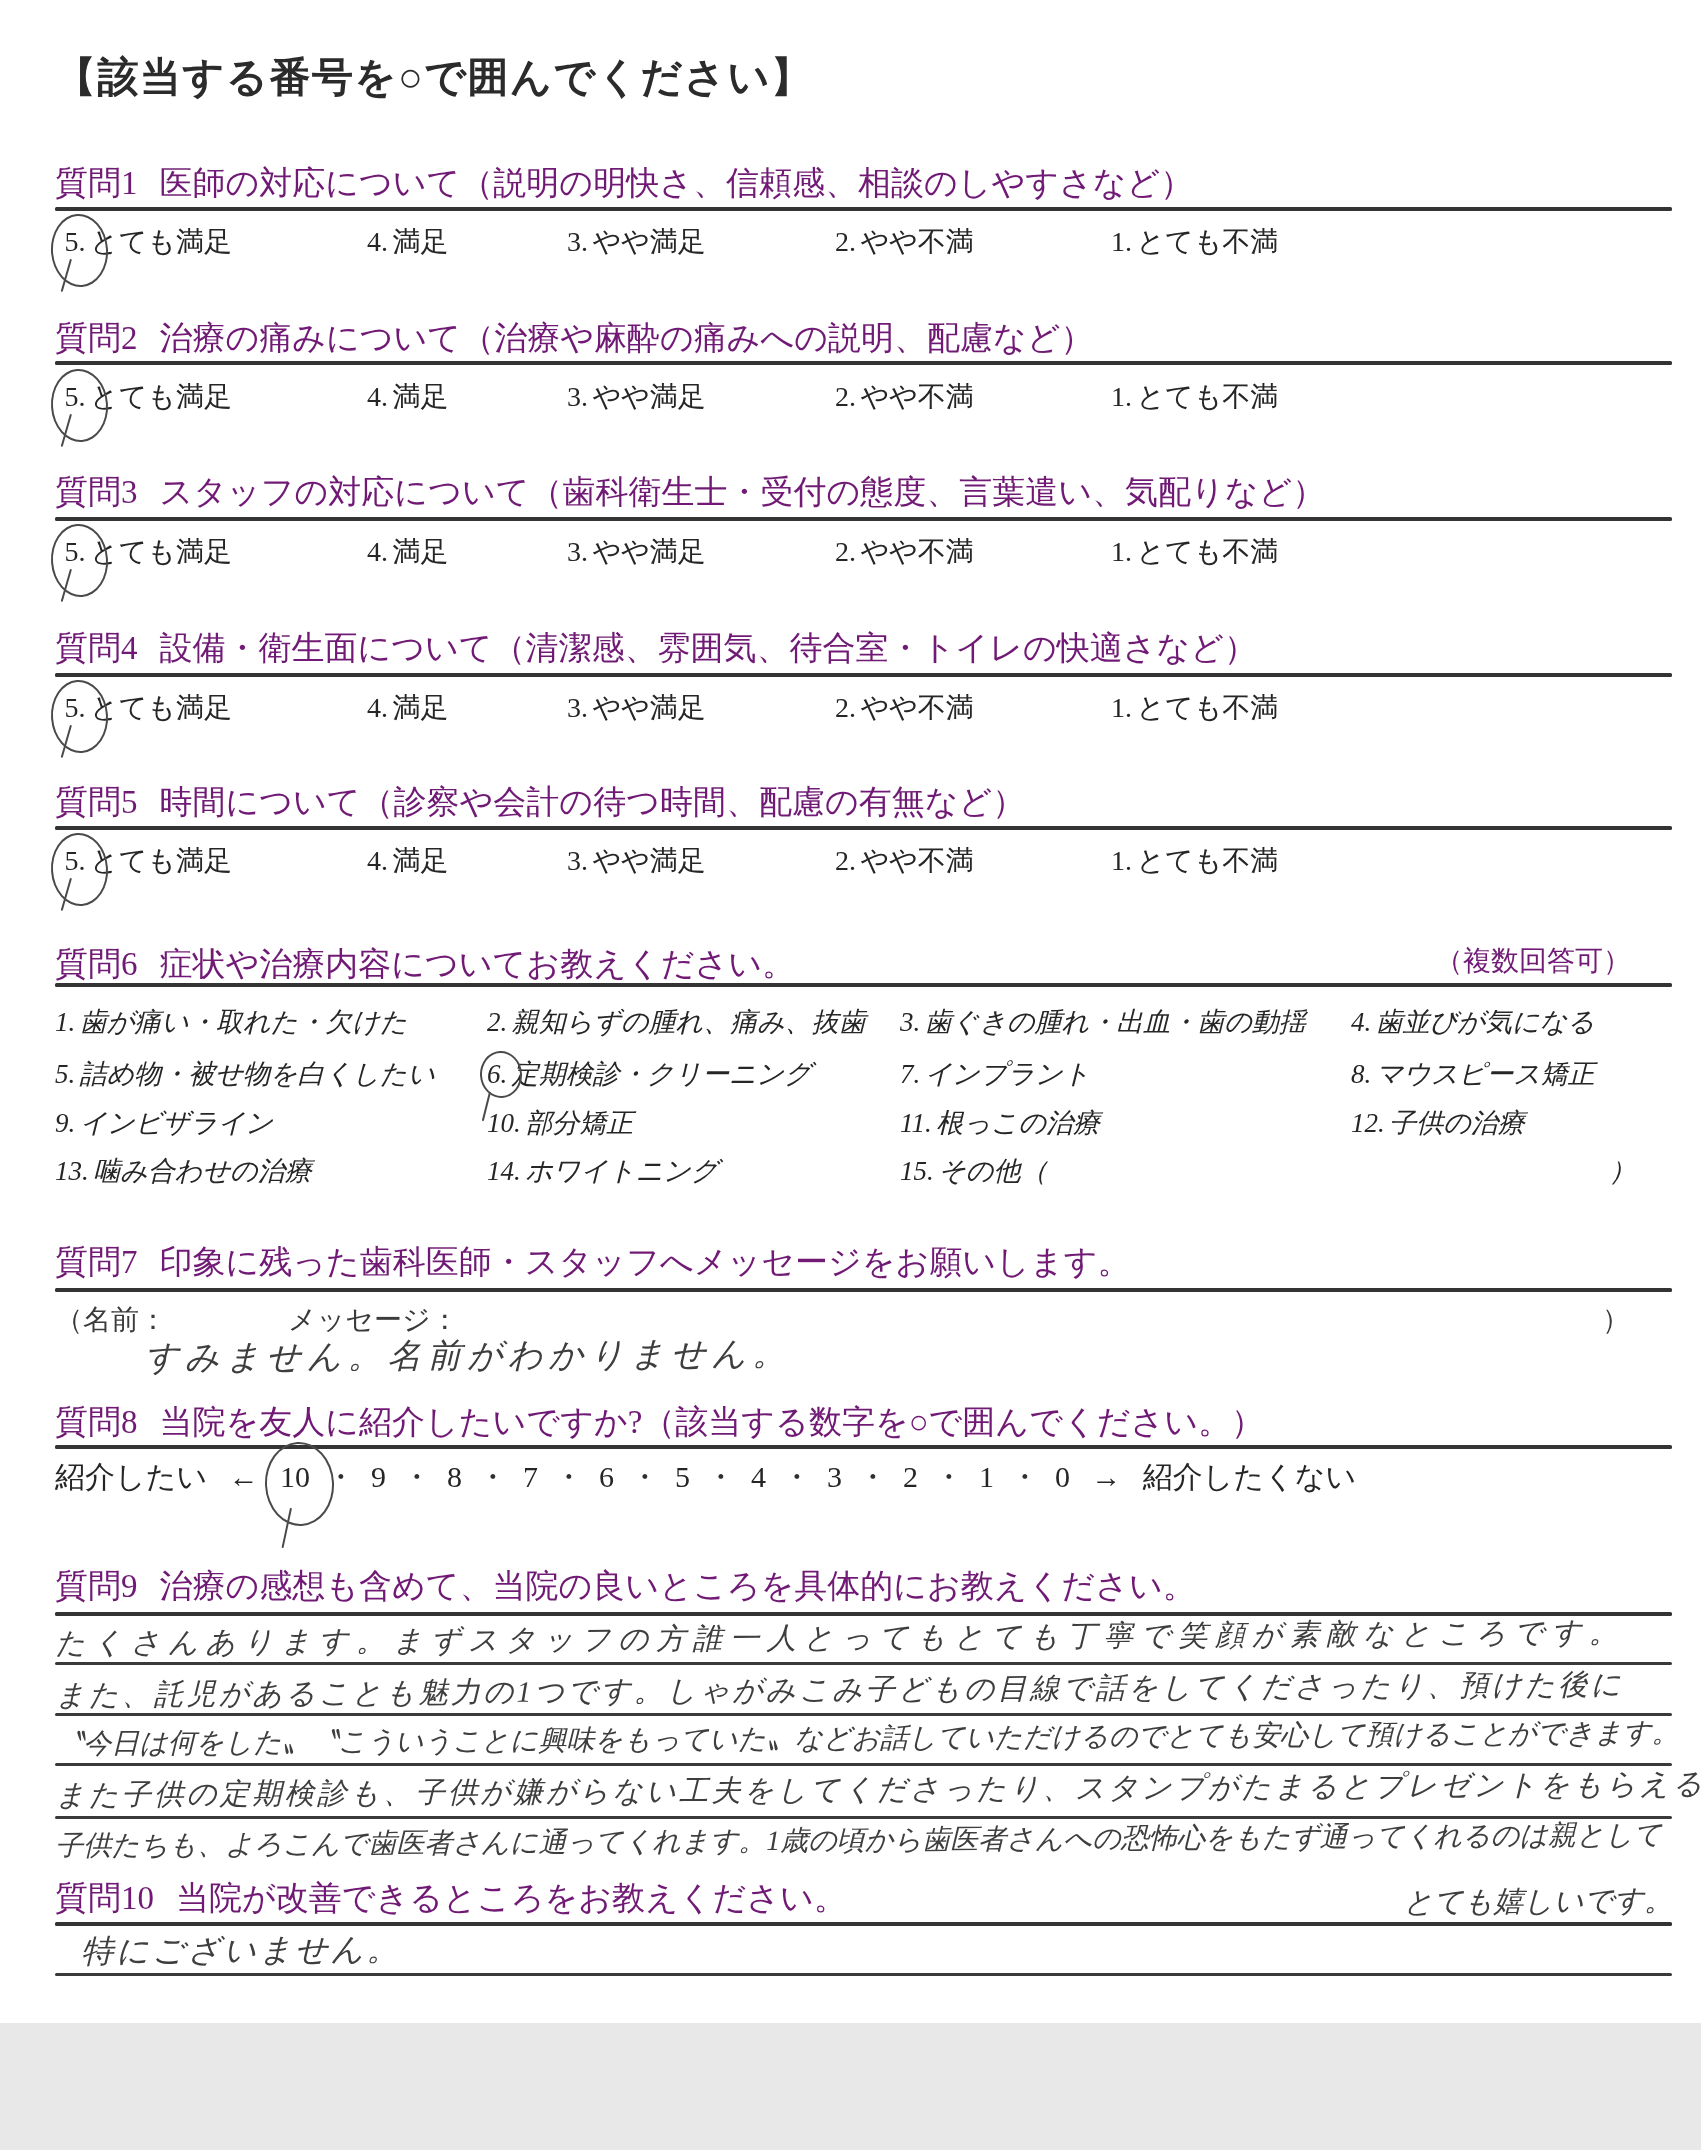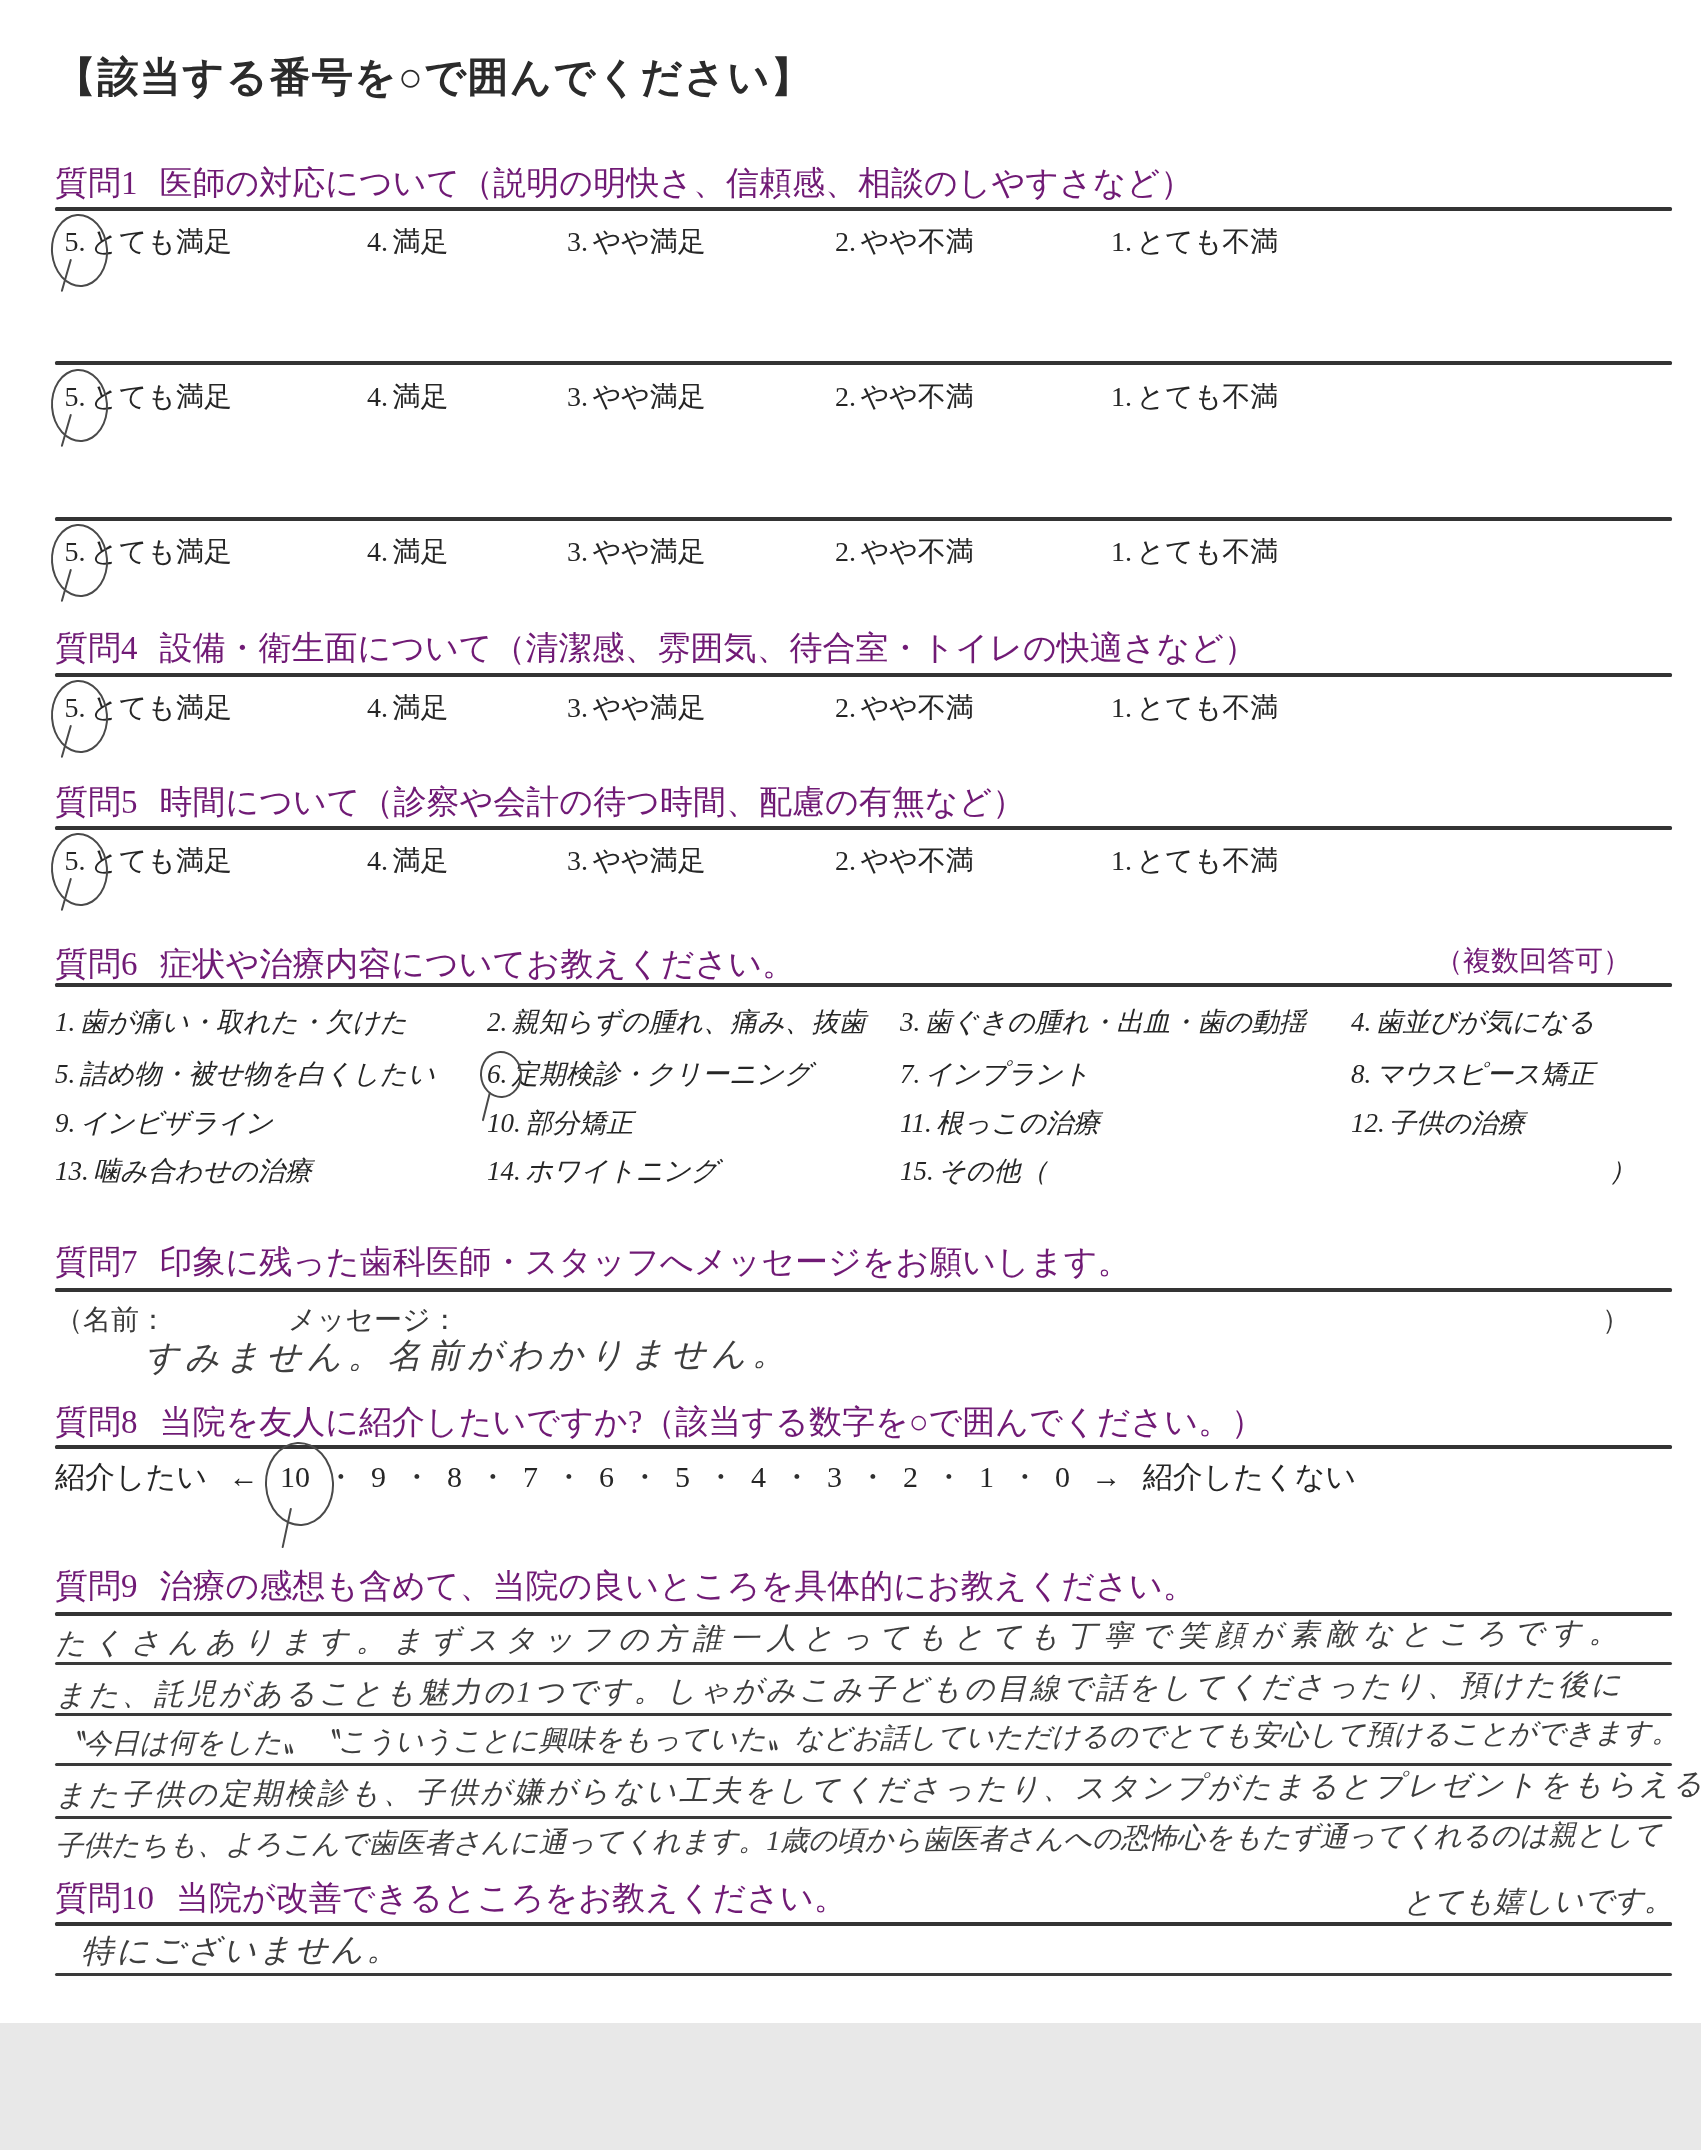--- a/index.html
+++ b/index.html
@@ -62,29 +62,35 @@
   </div>
   <div class="sec hr" style="top:207px"></div>
   <div class="sec optrow" style="top:223px">
     <span class="opt opt1"><span class="num circ r5 tail">5.</span><span>とても満足</span></span>
     <span class="opt opt2"><span class="num">4.</span><span>満足</span></span>
     <span class="opt opt3"><span class="num">3.</span><span>やや満足</span></span>
     <span class="opt opt4"><span class="num">2.</span><span>やや不満</span></span>
     <span class="opt opt5"><span class="num">1.</span><span>とても不満</span></span>
   </div>
 
+  <div class="sec qhead" style="top:316px">
+    <span class="qlabel">質問2</span><span>治療の痛みについて（治療や麻酔の痛みへの説明、配慮など）</span>
+  </div>
   <div class="sec hr" style="top:361px"></div>
   <div class="sec optrow" style="top:378px">
     <span class="opt opt1"><span class="num circ r5 tail">5.</span><span>とても満足</span></span>
     <span class="opt opt2"><span class="num">4.</span><span>満足</span></span>
     <span class="opt opt3"><span class="num">3.</span><span>やや満足</span></span>
     <span class="opt opt4"><span class="num">2.</span><span>やや不満</span></span>
     <span class="opt opt5"><span class="num">1.</span><span>とても不満</span></span>
   </div>
 
+  <div class="sec qhead" style="top:470px">
+    <span class="qlabel">質問3</span><span>スタッフの対応について（歯科衛生士・受付の態度、言葉遣い、気配りなど）</span>
+  </div>
   <div class="sec hr" style="top:517px"></div>
   <div class="sec optrow" style="top:533px">
     <span class="opt opt1"><span class="num circ r5 tail">5.</span><span>とても満足</span></span>
     <span class="opt opt2"><span class="num">4.</span><span>満足</span></span>
     <span class="opt opt3"><span class="num">3.</span><span>やや満足</span></span>
     <span class="opt opt4"><span class="num">2.</span><span>やや不満</span></span>
     <span class="opt opt5"><span class="num">1.</span><span>とても不満</span></span>
   </div>
 
   <div class="sec qhead" style="top:626px">

